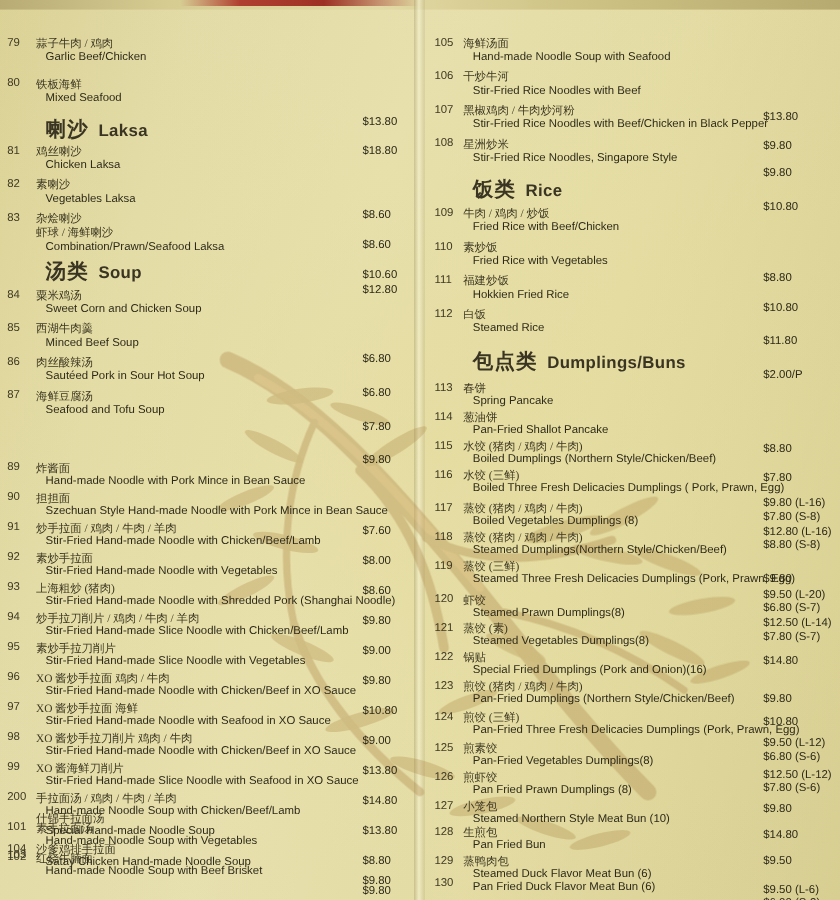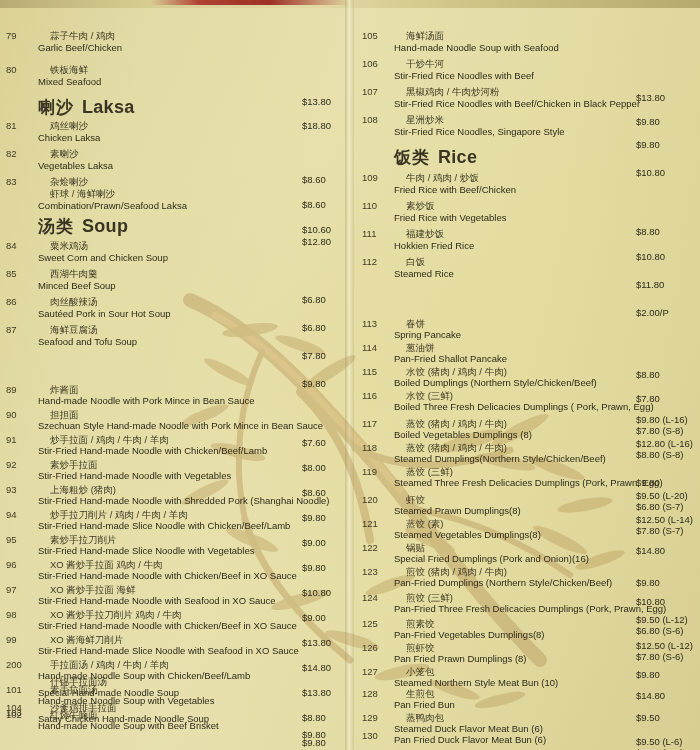--- a/index.html
+++ b/index.html
@@ -67,41 +67,41 @@
     font-weight: bold;
     color: #3a3422;
     white-space: nowrap;
   }
   .section-head .cn {
     font-family: "DejaVu Sans", sans-serif;
     font-size: 17px;
     letter-spacing: 1px;
   }
   .section-head .en {
-    font-size: 18px;
+    font-size: 14px;
     margin-left: 8px;
     letter-spacing: 0.3px;
   }
 
   .item {
     position: absolute;
     left: 0;
     width: 340px;
     color: #322d1c;
   }
   .num {
     position: absolute;
     left: 4px;
     font-size: 9.5px;
     color: #403a24;
   }
   .cn-line {
     position: absolute;
-    left: 48px;
-    font-family: Liberation Sans, sans-serif;
+    left: 28px;
+    font-family: Liberation Serif, serif;
     font-size: 9.5px;
     color: #3d3722;
     white-space: nowrap;
   }
   .en-line {
     position: absolute;
     left: 36px;
     font-size: 9.5px;
     color: #2e2a19;
     white-space: nowrap;
@@ -389,20 +389,23 @@
       <span class="en-line" style="top:12px;">Hokkien Fried Rice</span>
       <span class="price" style="top:3px;">$11.80</span>
     </div>
     <div class="item" style="top:256px;">
       <span class="num">112</span>
       <span class="cn-line" style="top:0;">白饭</span>
       <span class="en-line" style="top:12px;">Steamed Rice</span>
       <span class="price" style="top:3px;">$2.00/P</span>
     </div>
 
+    <div class="section-head" style="top:290px; left:36px;">
+      <span class="cn">包点类</span><span class="en">Dumplings/Buns</span>
+    </div>
 
     <div class="item" style="top:318px;">
       <span class="num">113</span>
       <span class="cn-line" style="top:0;">春饼</span>
       <span class="en-line" style="top:11px;">Spring Pancake</span>
       <span class="price" style="top:3px;">$8.80</span>
     </div>
     <div class="item" style="top:342px;">
       <span class="num">114</span>
       <span class="cn-line" style="top:0;">葱油饼</span>

